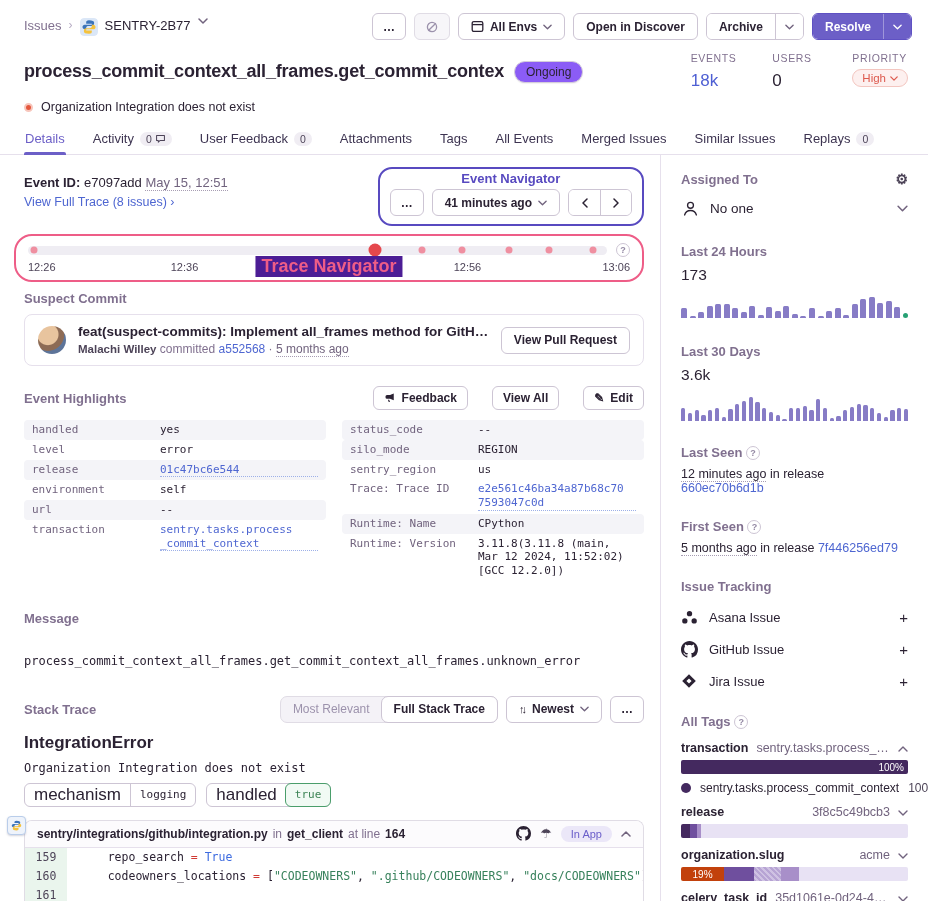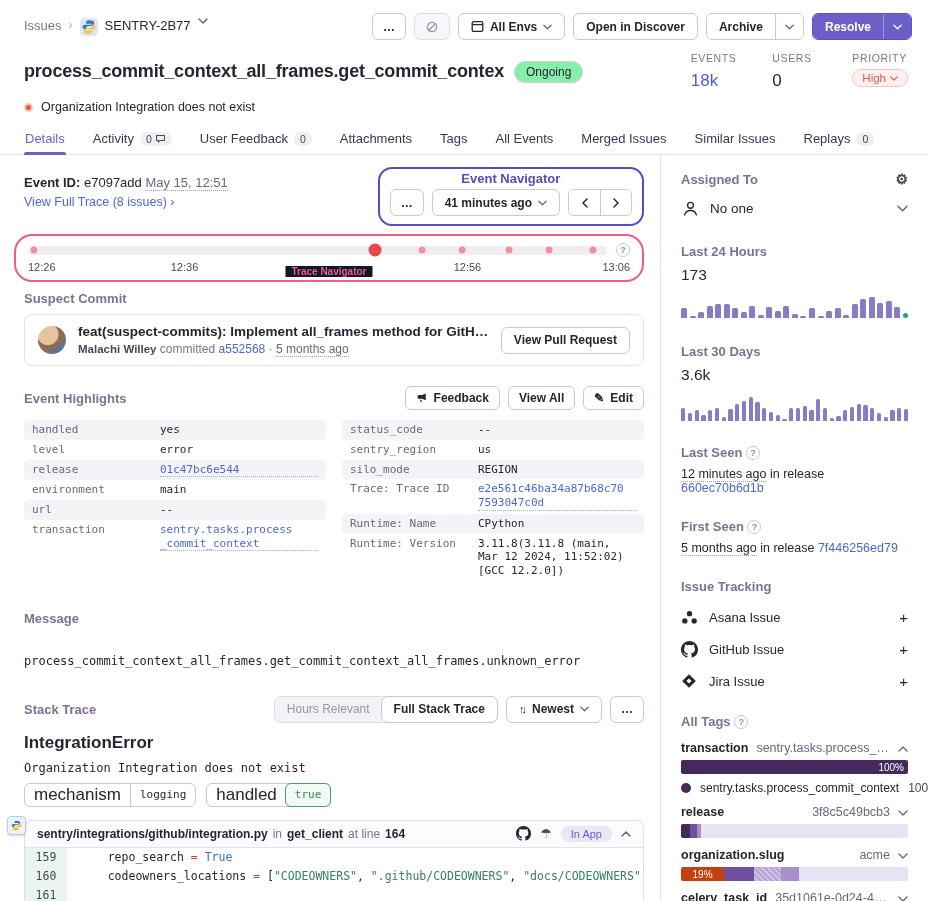--- a/index.html
+++ b/index.html
@@ -25,21 +25,21 @@
   .split .seg { display:inline-flex; align-items:center; padding:0 12px; font-weight:700; font-size:12px; background:#fff; }
   .split .seg + .seg { border-left:1px solid #cdc5d4; padding:0 9px; }
   .split.primary { border-color:#5f51c3; }
   .split.primary .seg { background:#6c5fc7; color:#fff; }
   .split.primary .seg + .seg { border-left:1px solid rgba(255,255,255,.35); }
 
   
   .title-row { display:flex; align-items:center; padding:0 20px 0 24px; margin-top:12px; }
   .issue-title { font-size:18px; font-weight:700; letter-spacing:-.2px; white-space:nowrap; }
   .status-pill { margin-left:10px; border:1px solid #d4cdDB; border:1px solid #d4cddb; border-radius:14px;
-    padding:3px 11px; font-size:12px; font-weight:400; background:#86efac; box-shadow:0 1px 1px rgba(43,34,51,.06); }
+    padding:3px 11px; font-size:12px; font-weight:400; background:#8b5cf6; box-shadow:0 1px 1px rgba(43,34,51,.06); }
   .stats { margin-left:auto; display:flex; gap:36px; }
   .stat { min-width:44px; }
   .stat .lab { font-size:10.5px; letter-spacing:.6px; color:#80708f; }
   .stat .val { margin-top:7px; font-size:17px; }
   .stat .val.events { color:#4e5fd3; }
   .prio-pill { display:inline-flex; align-items:center; gap:4px; background:#fdf0ef; border:1px solid #f3c6c0;
     color:#dd5a4e; border-radius:12px; font-size:11.5px; padding:2px 9px; margin-top:5px; }
   .culprit { display:flex; align-items:center; gap:8px; padding:0 24px; margin-top:9px; font-size:12.5px; }
   .err-dot { width:9px; height:9px; border-radius:50%; background:#e4573d; border:2px solid #f7c6bc; }
 
@@ -76,37 +76,37 @@
   .track { position:relative; height:9px; background:#efedf3; border-radius:5px; flex:1; }
   .tdot { position:absolute; top:50%; transform:translate(-50%,-50%); border-radius:50%; cursor:pointer; }
   .tdot.small { width:7px; height:7px; background:#ef8fa0; }
   .tdot.large { width:13px; height:13px; background:#e5484d; }
   .qicon { width:14px; height:14px; border:1.3px solid #cdc5d4; border-radius:50%; color:#9388a3; font-size:9px;
     display:inline-flex; align-items:center; justify-content:center; font-weight:700; flex:none; }
   .trace-labels { position:relative; height:15px; margin-top:4px; font-size:11px; color:#4d4458; }
   .tlabel { position:absolute; top:0; transform:translateX(-50%); }
   .tlabel.first { transform:none; }
   .tlabel.last { transform:translateX(-100%); }
-  .trace-ann .ann-label { position:absolute; left:50%; transform:translateX(-50%); bottom:3px; color:#ee5d87; font-weight:700; font-size:10px; background:#0f172a; padding:0 6px; }
+  .trace-ann .ann-label { position:absolute; left:50%; transform:translateX(-50%); bottom:3px; color:#ee5d87; font-weight:700; font-size:18px; background:#4c1d95; padding:0 6px; }
 
   .section-label { font-size:13px; font-weight:700; color:#80708f; }
   .sec-suspect { margin-top:9px; }
 
   
   .commit-card { margin-top:8px; border:1px solid #e6e0ec; border-radius:8px; padding:9px 13px; display:flex; align-items:center; gap:12px; }
   .avatar { width:28px; height:28px; border-radius:50%; flex:none;
     background:radial-gradient(circle at 35% 30%, #e8c49e 0 38%, #8d6b55 42% 60%, #5d7499 63%); }
   .commit-text { flex:1; min-width:0; }
   .commit-title { font-size:13.5px; font-weight:700; white-space:nowrap; overflow:hidden; }
   .commit-sub { margin-top:3px; font-size:12px; color:#80708f; }
   .commit-sub b { color:#4d4458; font-size:11.5px; }
 
   
   .eh-head { display:flex; align-items:center; margin-top:20px; }
-  .eh-btns { margin-left:auto; display:flex; gap:8px; }
+  .eh-btns { margin-left:auto; display:flex; gap:24px; }
   .btn.sm { height:24px; font-size:12px; padding:0 10px; }
   .kv-grid { margin-top:10px; display:grid; grid-template-columns:1fr 1fr; column-gap:16px; align-items:start; }
   .kv-col { font-family:"DejaVu Sans Mono", monospace; font-size:11px; }
   .kv-row { display:grid; grid-template-columns:128px 1fr; padding:3px 8px; border-radius:4px; line-height:1.25; }
   .kv-row.stripe { background:#f4f4f8; }
   .kv-k { color:#71637e; }
   .kv-v { white-space:pre-line; word-break:break-word; }
   .kv-v.link { border-bottom:none; }
 
   .sec-message { margin-top:30px; }
@@ -395,44 +395,44 @@
           <div class="kv-row">
             <span class="kv-k">level</span>
             <span class="kv-v">error</span>
           </div>
           <div class="kv-row stripe">
             <span class="kv-k">release</span>
             <span class="kv-v link dotted-u" style="color: rgb(78, 102, 209); border-bottom: 1px dotted rgb(157, 176, 232);">01c47bc6e544</span>
           </div>
           <div class="kv-row">
             <span class="kv-k">environment</span>
-            <span class="kv-v">main</span>
+            <span class="kv-v">self</span>
           </div>
           <div class="kv-row stripe">
             <span class="kv-k">url</span>
             <span class="kv-v">--</span>
           </div>
           <div class="kv-row">
             <span class="kv-k">transaction</span>
             <span class="kv-v link dotted-u" style="color: rgb(78, 102, 209); border-bottom: 1px dotted rgb(157, 176, 232);">sentry.tasks.process
 _commit_context</span>
           </div>
         </div>
       <div class="kv-col" id="kv-right">
           <div class="kv-row stripe">
             <span class="kv-k">status_code</span>
             <span class="kv-v">--</span>
           </div>
+          <div class="kv-row stripe">
+            <span class="kv-k">silo_mode</span>
+            <span class="kv-v">REGION</span>
+          </div>
           <div class="kv-row">
             <span class="kv-k">sentry_region</span>
             <span class="kv-v">us</span>
-          </div>
-          <div class="kv-row stripe">
-            <span class="kv-k">silo_mode</span>
-            <span class="kv-v">REGION</span>
           </div>
           <div class="kv-row">
             <span class="kv-k">Trace: Trace ID</span>
             <span class="kv-v link dotted-u" style="color: rgb(78, 102, 209); border-bottom: 1px dotted rgb(157, 176, 232);">e2e561c46ba34a87b68c70
 7593047c0d</span>
           </div>
           <div class="kv-row stripe">
             <span class="kv-k">Runtime: Name</span>
             <span class="kv-v">CPython</span>
           </div>
@@ -445,21 +445,21 @@
         </div>
     </div>
 
     <div class="section-label sec-message">Message</div>
     <div class="message-text mono">process_commit_context_all_frames.get_commit_context_all_frames.unknown_error</div>
 
     <div class="st-head">
       <span class="section-label">Stack Trace</span>
       <div class="st-controls">
         <span class="segmented">
-          <span class="seg-off">Hours Relevant</span>
+          <span class="seg-off">Most Relevant</span>
           <span class="seg-on">Full Stack Trace</span>
         </span>
         <button class="btn">
           <span class="sort-icn">↑↓</span>
           <span>Newest</span>
           <svg class="chev" width="9" height="6" viewBox="0 0 10 6">
               <path d="M1 1l4 4 4-4" fill="none" stroke="currentColor" stroke-width="1.5" stroke-linecap="round" stroke-linejoin="round"></path>
             </svg>
         </button>
         <button class="btn icon-only">…</button>

